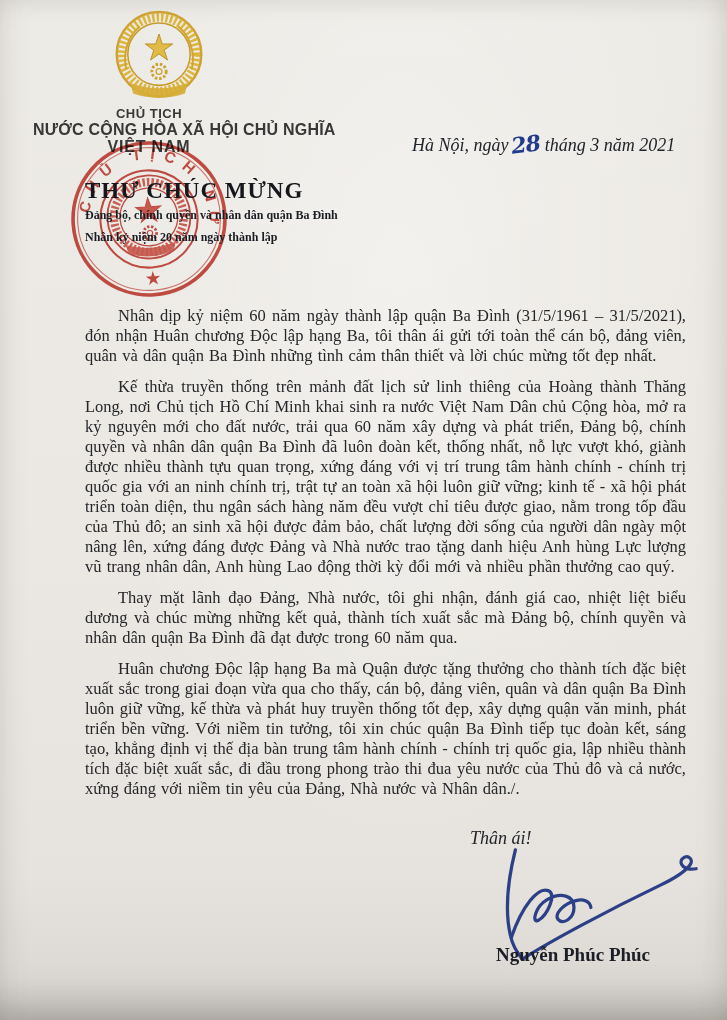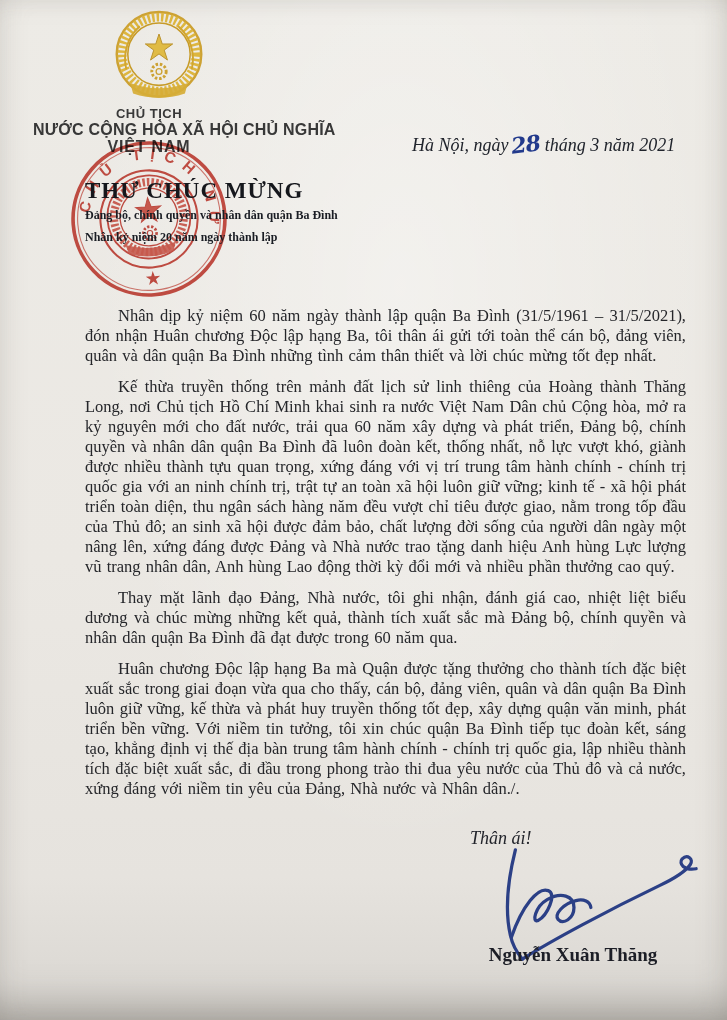--- a/index.html
+++ b/index.html
@@ -116,15 +116,15 @@
     <g fill="none" stroke="#1e3480" stroke-width="3.3" stroke-linecap="round" opacity=".93">
       <path d="M90,6 C83,34 79,66 85,92 C87,102 92,110 97,116"></path>
       <path d="M86,94 C97,62 113,43 123,47 C132,51 122,72 113,77 C106,80 110,63 122,56
                C136,48 149,52 149,64 C149,75 138,82 133,76 C129,71 138,60 151,57
                C159,55 165,58 166,64"></path>
       <path d="M97,116 C125,98 185,66 235,42 C252,34 261,28 266,21 C270,15 263,10 258,15
                C254,20 260,27 272,25"></path>
     </g>
   </svg>
 
-  <div class="signer">Nguyễn Xuân Thăng</div>
+  <div class="signer">Nguyễn Phúc Phúc</div>
 
 </div>
 
 </body></html>

